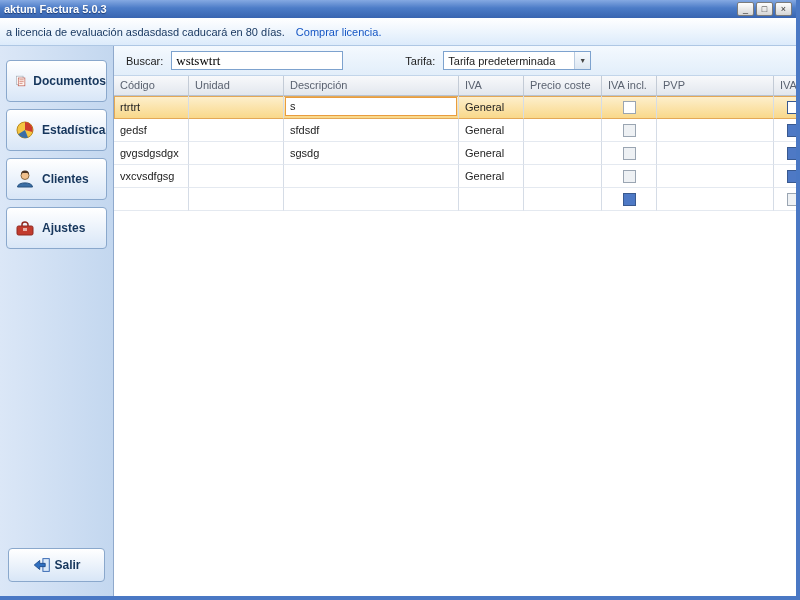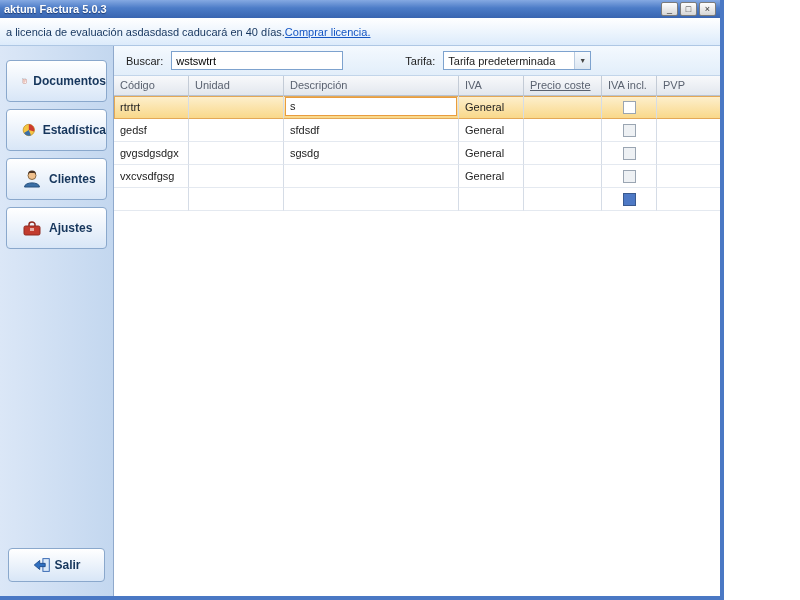--- a/index.html
+++ b/index.html
@@ -1,88 +1,88 @@
 <!DOCTYPE html>
 <html><head>
 <meta charset="utf-8">
 <style>
   * { margin:0; padding:0; box-sizing:border-box; }
   html,body { width:800px; height:600px; overflow:hidden; }
   body { font-family:"Liberation Sans", sans-serif; font-size:11px; color:#222; }
 
-  .window { width:724px; height:600px; position:relative; background:#fff;
+  .window { width:800px; height:600px; position:relative; background:#fff;
             border-right:4px solid #4a78c4; border-bottom:4px solid #4a78c4; overflow:hidden; }
 
   
   .titlebar { height:18px; background:linear-gradient(to bottom,#85a9e2 0%,#4c7cc7 45%,#3965b0 100%);
               display:flex; align-items:center; padding:0 4px 0 4px; }
   .title-text { color:#fff; font-weight:bold; font-size:11px; text-shadow:0 1px 1px #1c3b72; flex:1;
                 white-space:nowrap; overflow:hidden; }
   .win-controls { display:flex; gap:2px; }
   .win-btn { width:17px; height:14px; background:linear-gradient(#fefefe,#d6d6d6);
              border:1px solid #7b7b7b; border-radius:2px; font-size:9px; line-height:12px;
              text-align:center; color:#333; cursor:default; }
 
   
   .license-bar { height:28px; background:linear-gradient(#ffffff,#dcebfb);
                  border-bottom:1px solid #aec7e4; display:flex; align-items:center; padding:0 6px;
                  color:#15355e; }
-  .license-bar a { color:#1556c4; text-decoration:underline; margin-left:0; cursor:pointer; }
+  .license-bar a { color:#1556c4; margin-left:11px; cursor:pointer; }
 
   
   .body { display:flex; height:550px; }
 
   
   .sidebar { width:114px; background:linear-gradient(to right,#dbe7f7,#c3d7ef);
              border-right:1px solid #8fa9cc; position:relative; padding-top:14px; }
   .nav-item { height:42px; margin:0 6px 7px 6px; border:1px solid #8aa8cc; border-radius:4px;
               background:linear-gradient(#ffffff,#d8e6f7); display:flex; align-items:center;
-              gap:6px; padding-left:14px; cursor:pointer; box-shadow:0 1px 1px rgba(255,255,255,.8) inset; }
+              gap:6px; padding-left:7px; cursor:pointer; box-shadow:0 1px 1px rgba(255,255,255,.8) inset; }
   .nav-item.selected { background:linear-gradient(#ffffff,#f2f7fd); border-color:#5a7fb5;
                        box-shadow:0 0 0 1px #bcd2ec inset; }
   .nav-label { font-weight:bold; font-size:12px; color:#16365c; }
   .exit-btn { position:absolute; left:8px; right:8px; bottom:14px; height:34px;
               border:1px solid #8aa8cc; border-radius:4px;
               background:linear-gradient(#ffffff,#d8e6f7); display:flex; align-items:center;
               justify-content:center; gap:2px; cursor:pointer; }
 
   
   .main { flex:1; background:#fff; overflow:hidden; position:relative; }
 
   .toolbar { height:36px; background:linear-gradient(#eef5fd,#cfe1f4);
              border-bottom:1px solid #c2d5ea; display:flex; align-items:center; padding-left:14px; gap:26px; }
   .tool-btn { display:flex; align-items:center; gap:5px; color:#16365c; cursor:pointer;
               padding:3px 6px; border-radius:3px; }
 
   .filter-row { height:30px; background:linear-gradient(#f4f9fe,#e2eefa);
                 border-bottom:1px solid #c2d5ea; display:flex; align-items:center; padding-left:12px; }
   .filter-label { color:#222; margin-right:8px; }
   .search-input { width:172px; height:19px; border:1px solid #7da2ce; padding:0 4px;
-                  font-family:Liberation Sans, sans-serif; font-size:11px; }
+                  font-family:Liberation Serif, serif; font-size:13px; }
   .tarifa-label { margin-left:62px; margin-right:8px; }
   .combo { width:148px; height:19px; border:1px solid #7da2ce; background:#fff;
            display:flex; align-items:center; cursor:pointer; }
   .combo-value { flex:1; padding-left:4px; white-space:nowrap; overflow:hidden; }
   .combo-arrow { width:16px; text-align:center; font-size:7px; color:#444;
                  background:linear-gradient(#f7fafd,#dde7f2); align-self:stretch;
                  display:flex; align-items:center; justify-content:center;
                  border-left:1px solid #b9cbe0; }
 
   
   .grid { width:720px; }
   .thead { display:flex; height:20px; background:linear-gradient(#f8f9fb,#e2e7ee);
            border-bottom:1px solid #b9c3d1; }
   .th { padding:3px 0 0 6px; color:#5a6270; border-right:1px solid #c3cbd6;
         white-space:nowrap; overflow:hidden; cursor:pointer; }
   .tr { display:flex; height:23px; background:#fff; }
   .td { border-right:1px solid #d5dce6; border-bottom:1px solid #e4e9f0;
         padding:5px 0 0 6px; white-space:nowrap; overflow:hidden; }
   .td.center { display:flex; align-items:center; justify-content:center; padding:0; }
   .c1{width:75px;} .c2{width:95px;} .c3{width:175px;} .c4{width:65px;}
-  .c5{width:78px;text-decoration:underline;} .c6{width:55px;} .c7{width:117px;} .c8{width:40px;}
+  .c5{width:78px;} .c6{width:55px;} .c7{width:117px;} .c8{width:40px;}
 
   .tr.selected { background:linear-gradient(#fdf0cf,#f9d787); box-shadow:0 0 0 1px #e3a857 inset; }
   .tr.selected .td { border-bottom-color:#e3a857; }
   .cell-editor { background:#fff; border:1px solid #e89c3f; height:19px; margin:1px 1px 0 1px;
                  padding:2px 0 0 4px; font-size:11px; }
   .td.editing { padding:0; }
 
   .cb { width:13px; height:13px; border:1px solid #9aa5b2; background:#eef1f4; display:inline-block; }
   .tr.selected .cb { background:#fff; }
   .cb.checked { background:#4e79c5; border-color:#39598f; }
@@ -95,21 +95,21 @@
   <div class="titlebar">
     <span class="title-text">aktum Factura 5.0.3</span>
     <span class="win-controls">
       <span class="win-btn">_</span>
       <span class="win-btn">□</span>
       <span class="win-btn">×</span>
     </span>
   </div>
 
   <div class="license-bar">
-    <span>a licencia de evaluación asdasdasd caducará en 40 días.</span>
+    <span>a licencia de evaluación asdasdasd caducará en 80 días.</span>
     <a>Comprar licencia.</a>
   </div>
 
   <div class="body">
 
     <div class="sidebar">
 
       <div class="nav-item">
         <svg width="22" height="22" viewBox="0 0 22 22">
           <rect x="4" y="3" width="11" height="14" fill="#fff" stroke="#9aa3ad"></rect>

